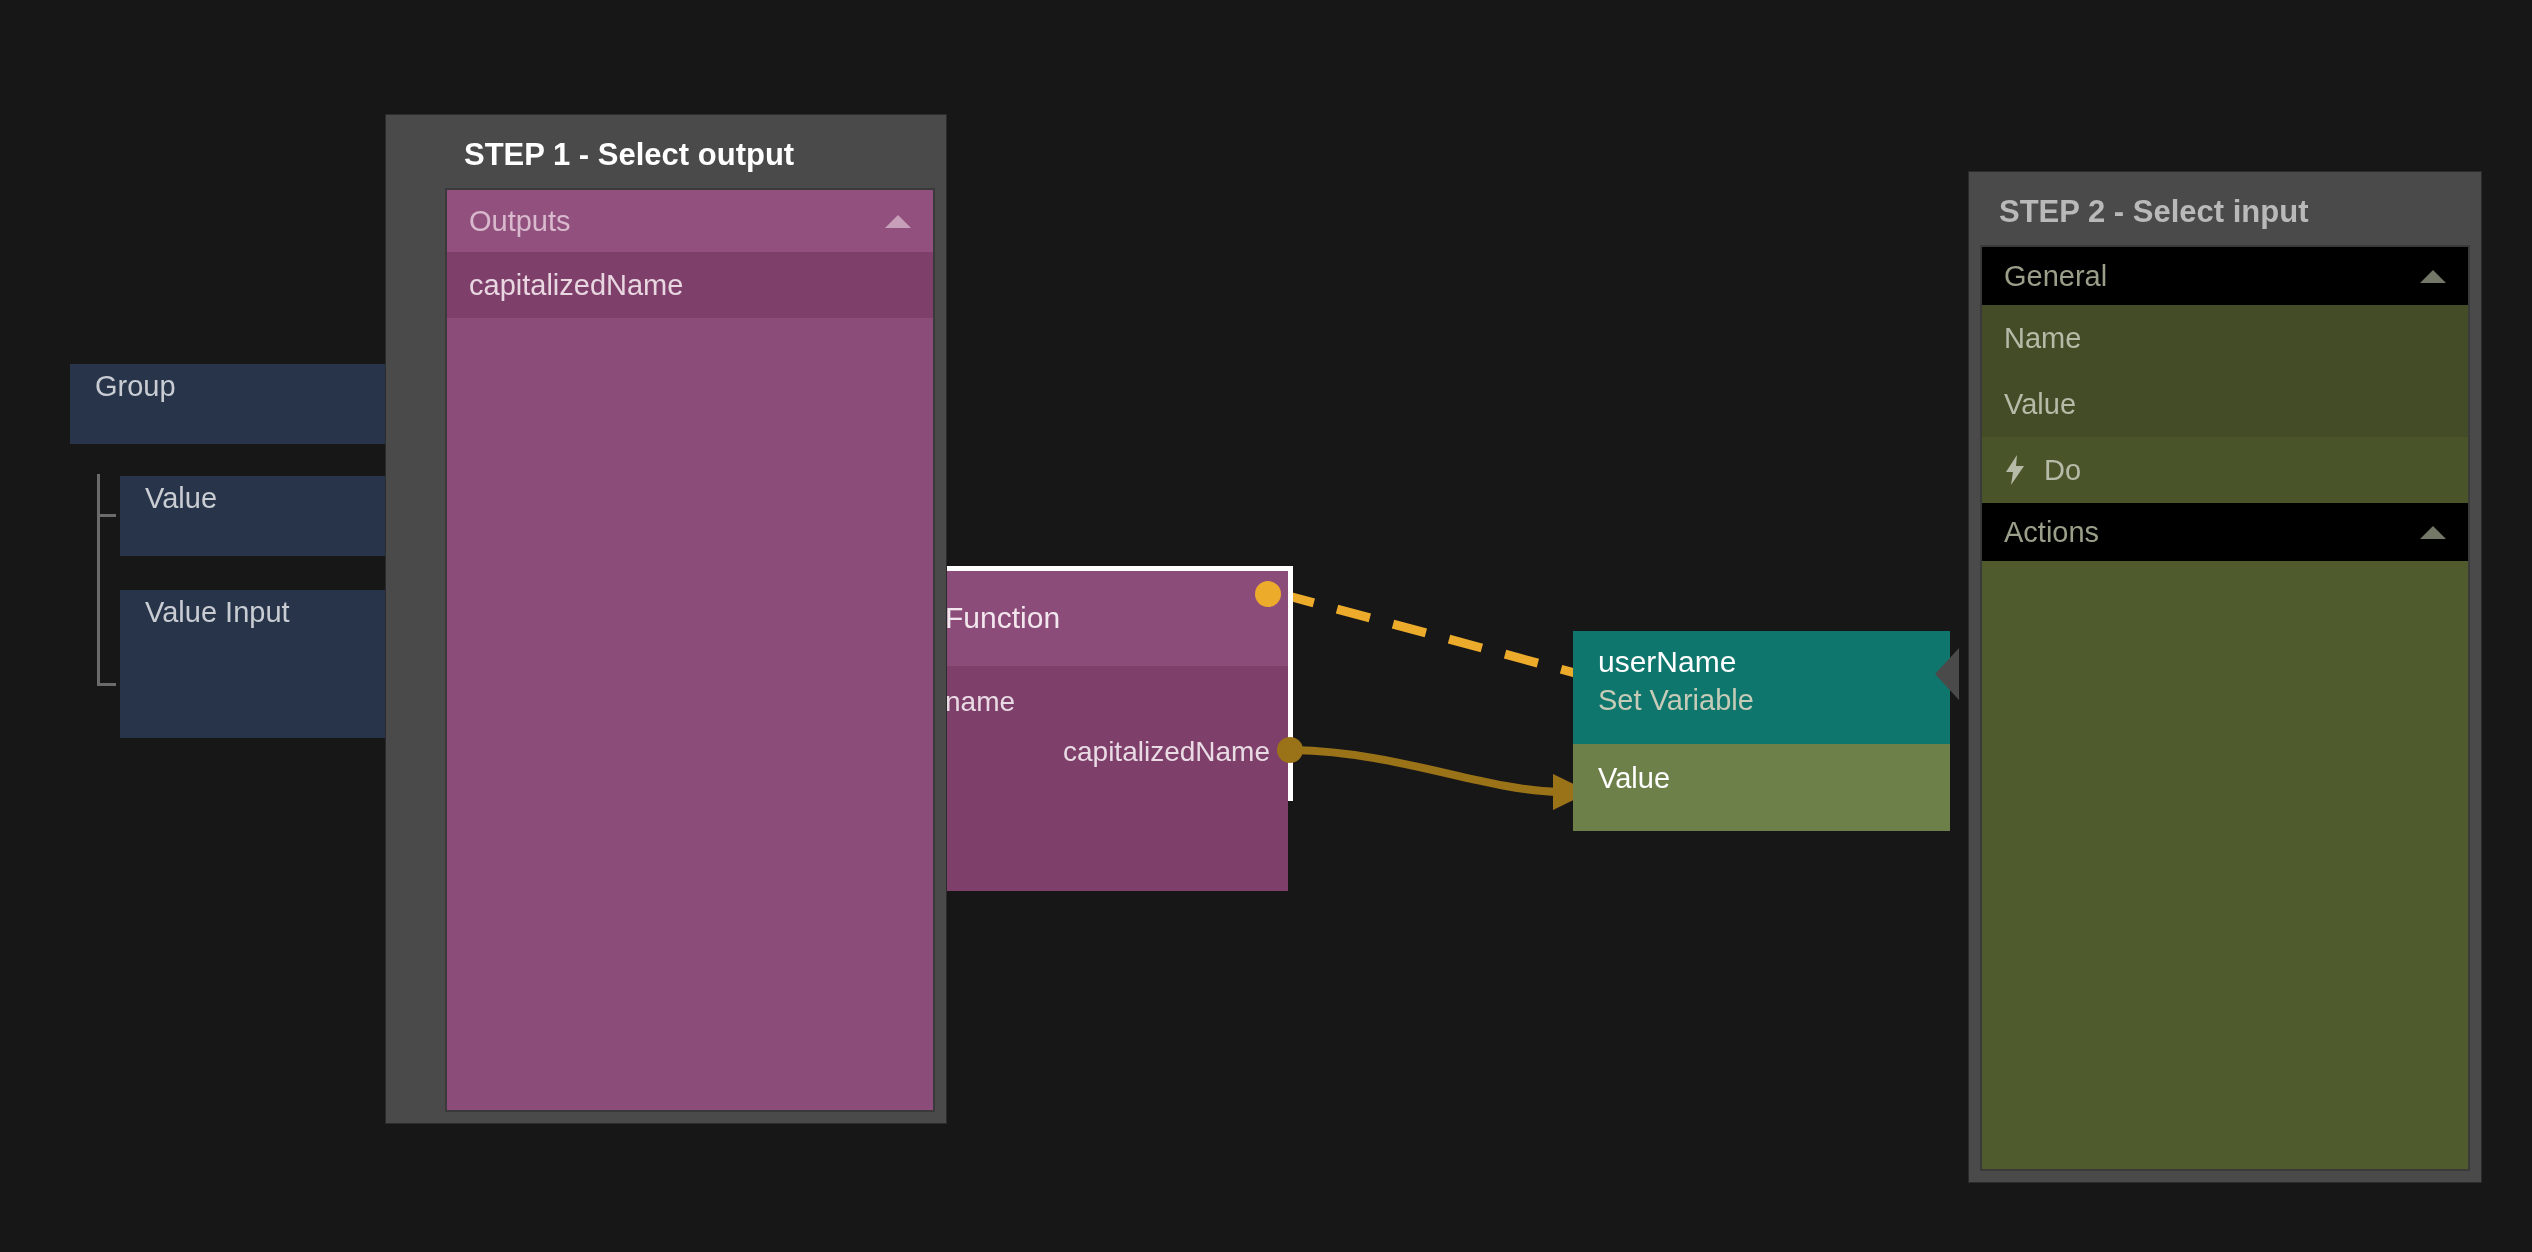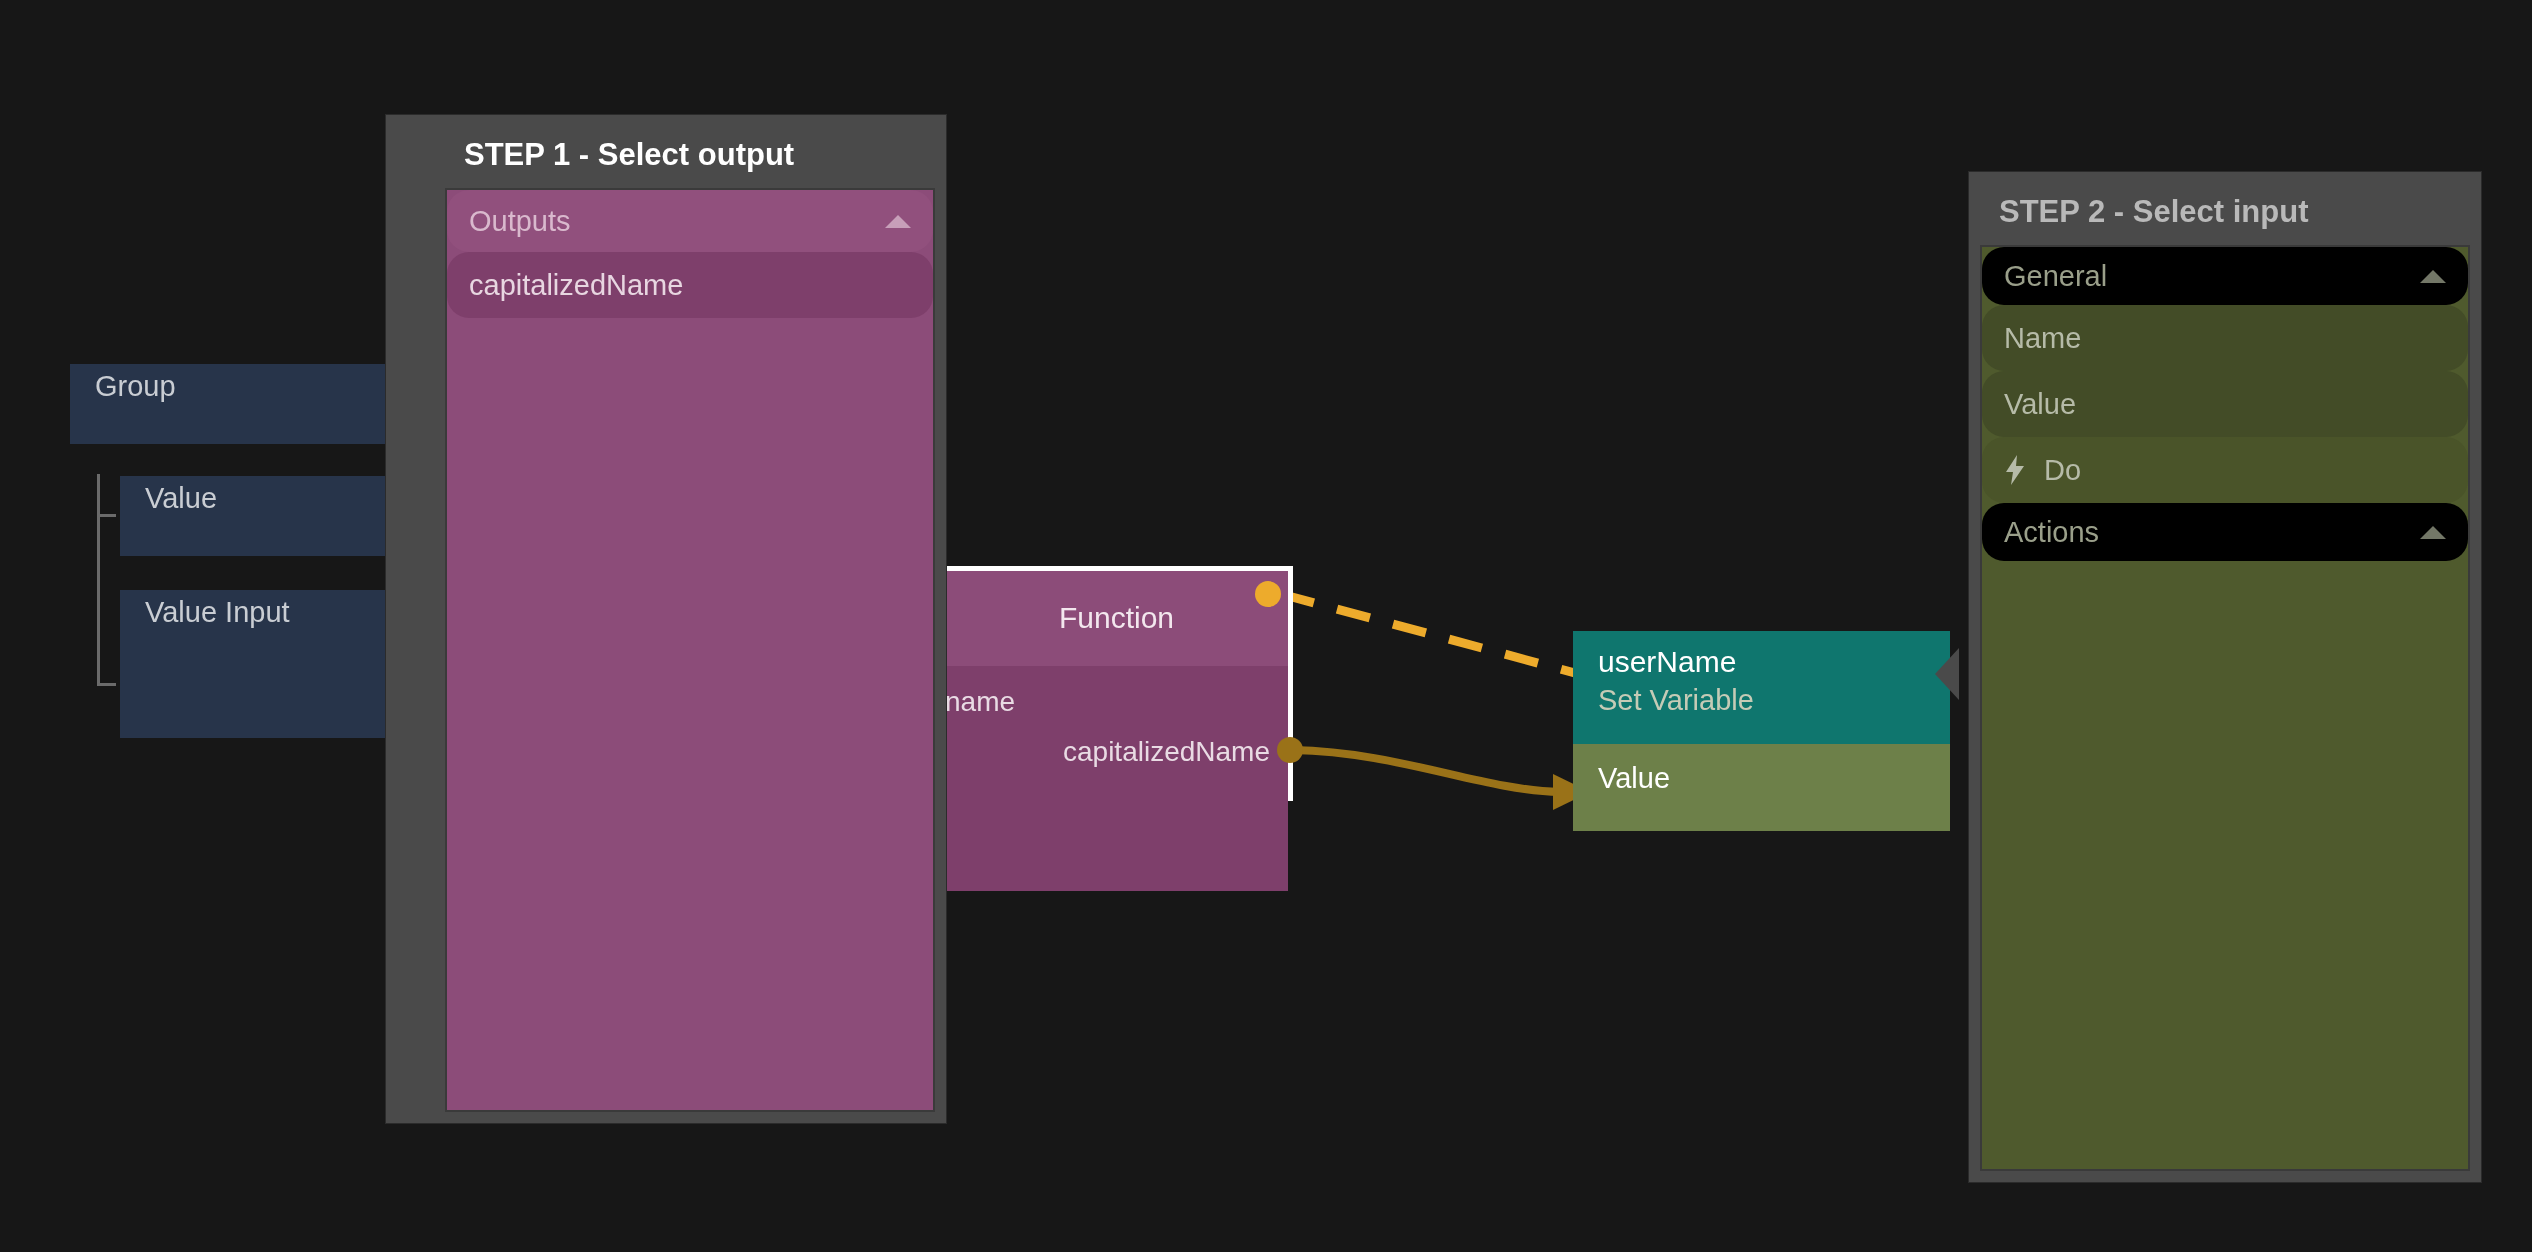--- a/index.html
+++ b/index.html
@@ -103,21 +103,21 @@
     border: 5px solid #ffffff;
     box-sizing: border-box;
     background: #8c4c79;
   }
   .fn-header {
     height: 95px;
     background: #8c4c79;
     color: #f3e7ee;
     font-size: 30px;
   }
-  .fn-header span { display: block; padding: 30px 0 0 25px; text-align: center; }
+  .fn-header span { display: block; padding: 30px 0 0 25px; }
   .fn-body {
     background: #7e3f6b;
     height: 100%;
     position: relative;
   }
   .fn-port-in {
     position: absolute;
     left: 25px; top: 20px;
     color: #e9dbe4;
     font-size: 28px;
@@ -224,21 +224,20 @@
     height: calc(100% - 84px);
     box-sizing: border-box;
   }
   .row {
     font-size: 29px;
     display: flex;
     align-items: center;
     padding: 0 22px;
     box-sizing: border-box;
     position: relative;
-    border-radius: 22px;
   }
   .row-label { flex: 1 1 auto; }
   .caret {
     width: 0; height: 0;
     border-left: 13px solid transparent;
     border-right: 13px solid transparent;
     border-bottom: 13px solid currentColor;
     opacity: .75;
   }
   .bolt { margin-right: 18px; display: inline-flex; }

